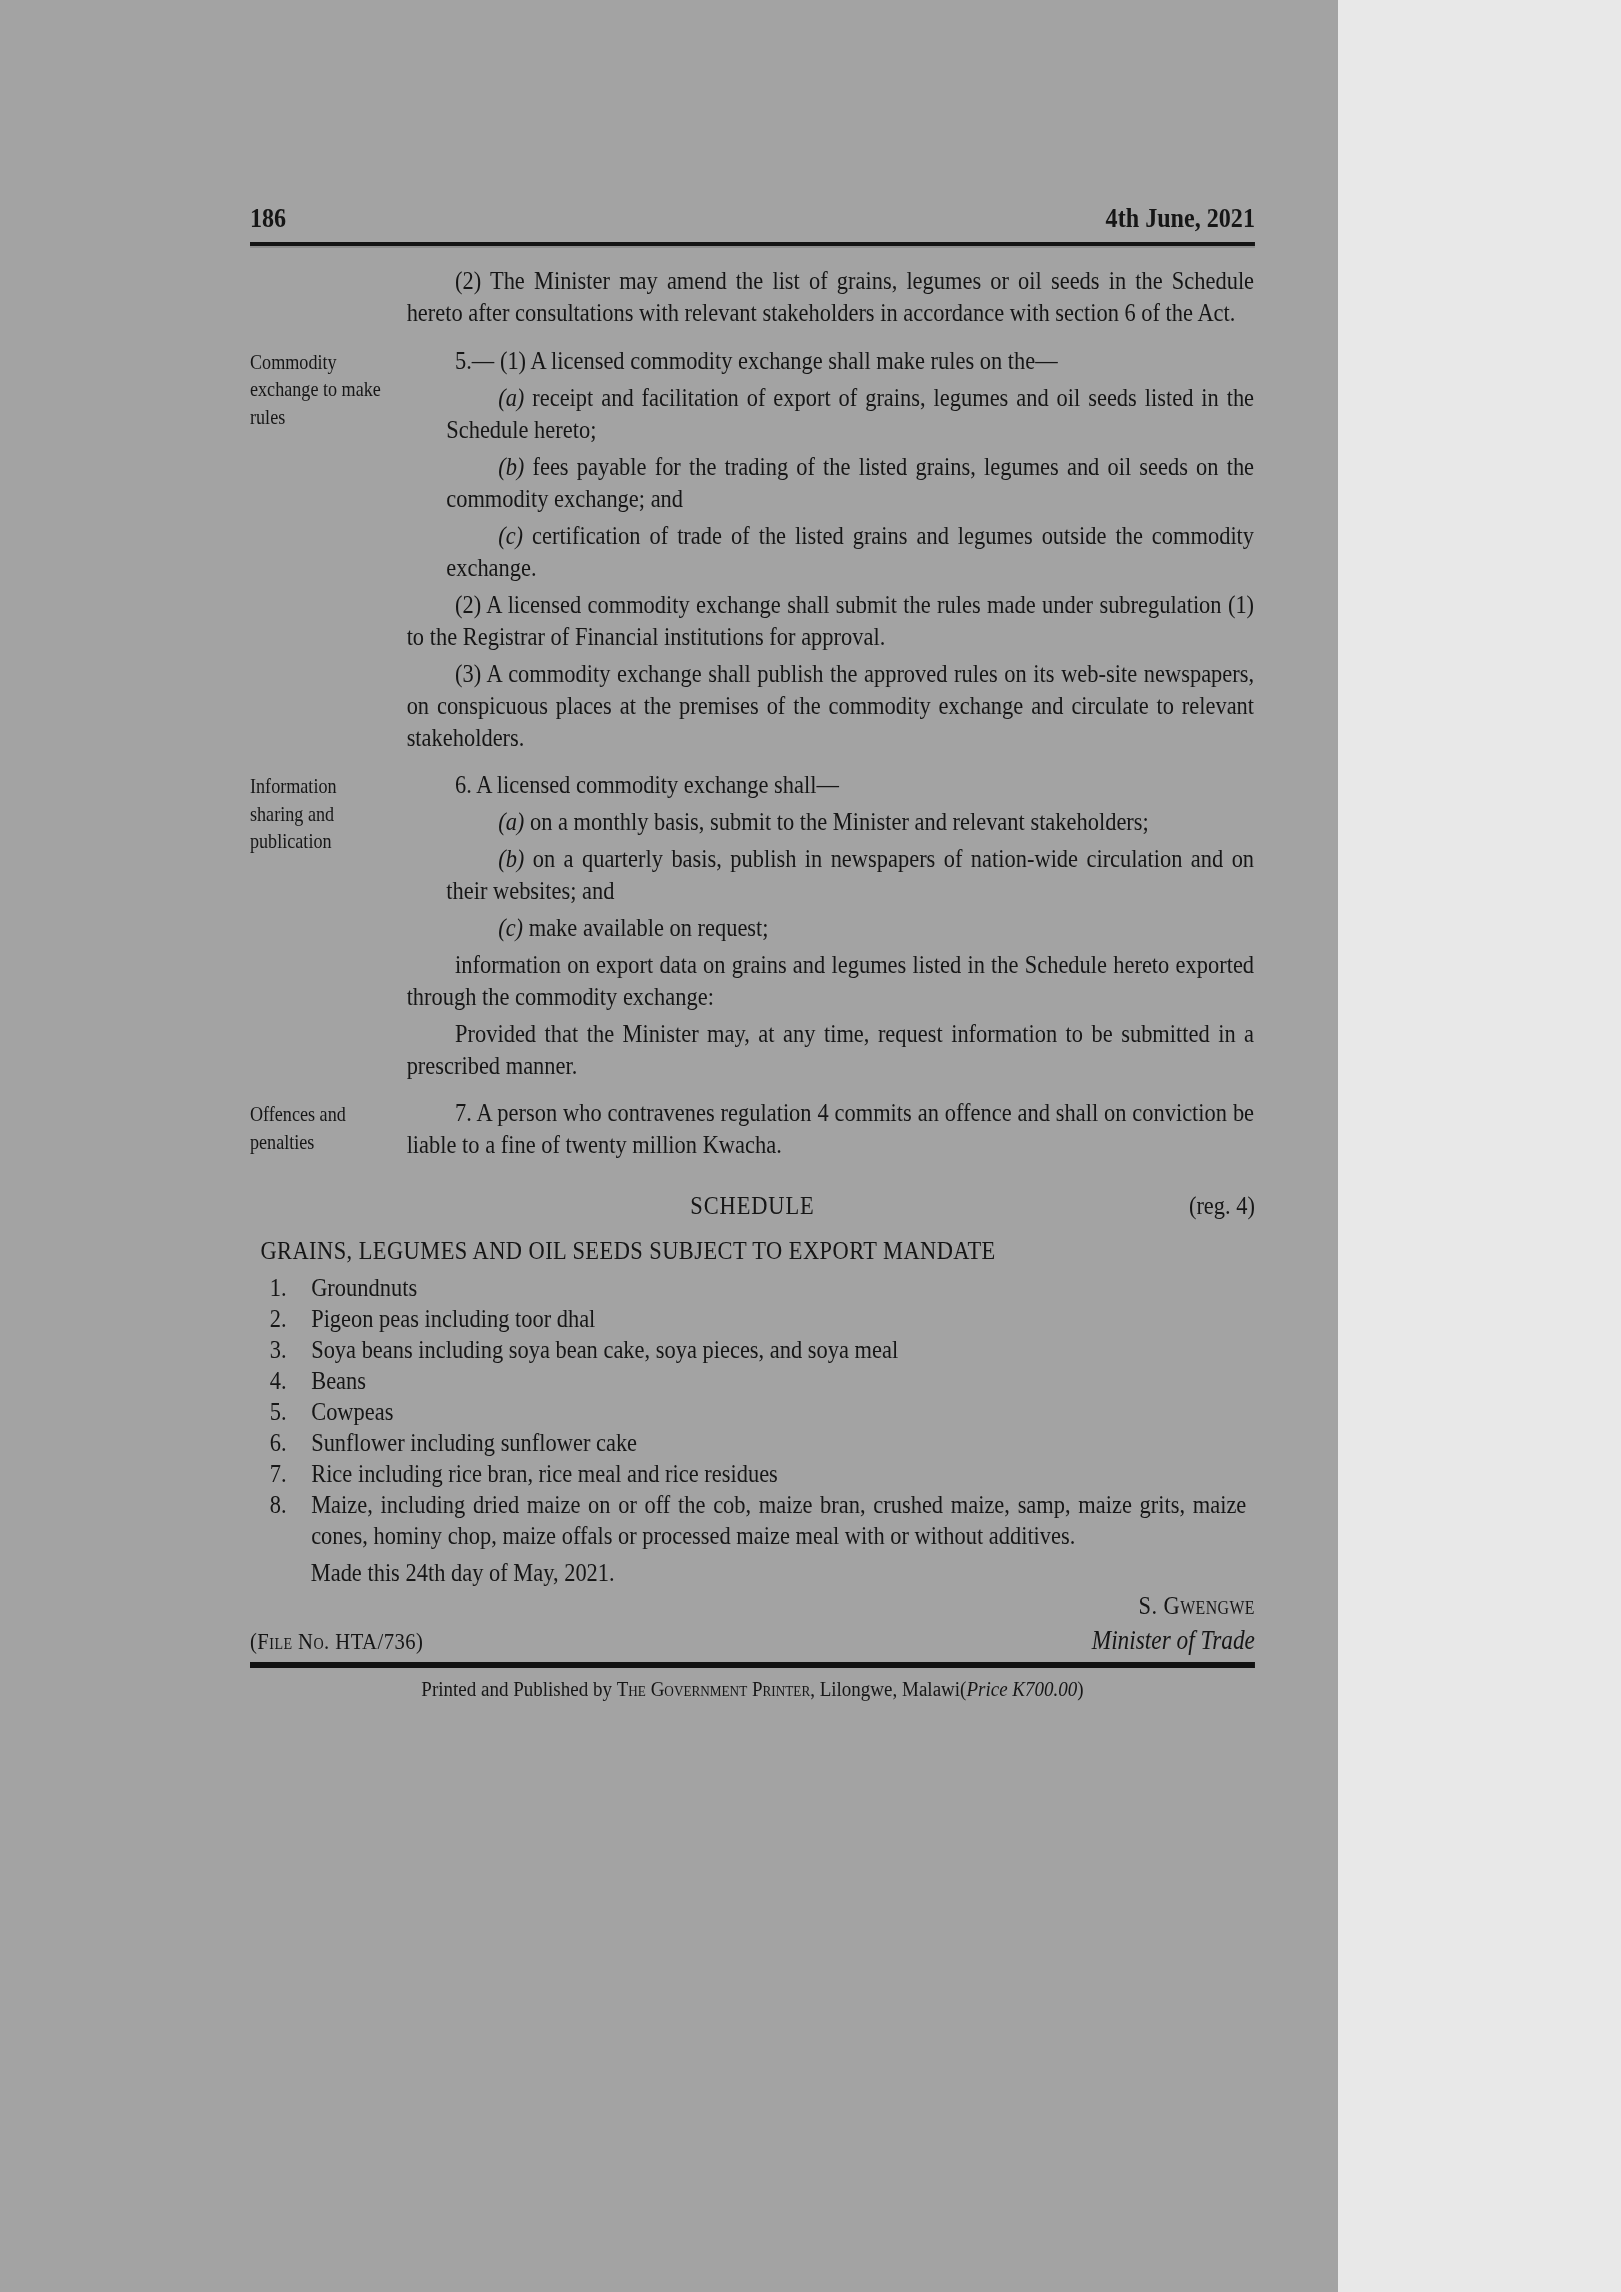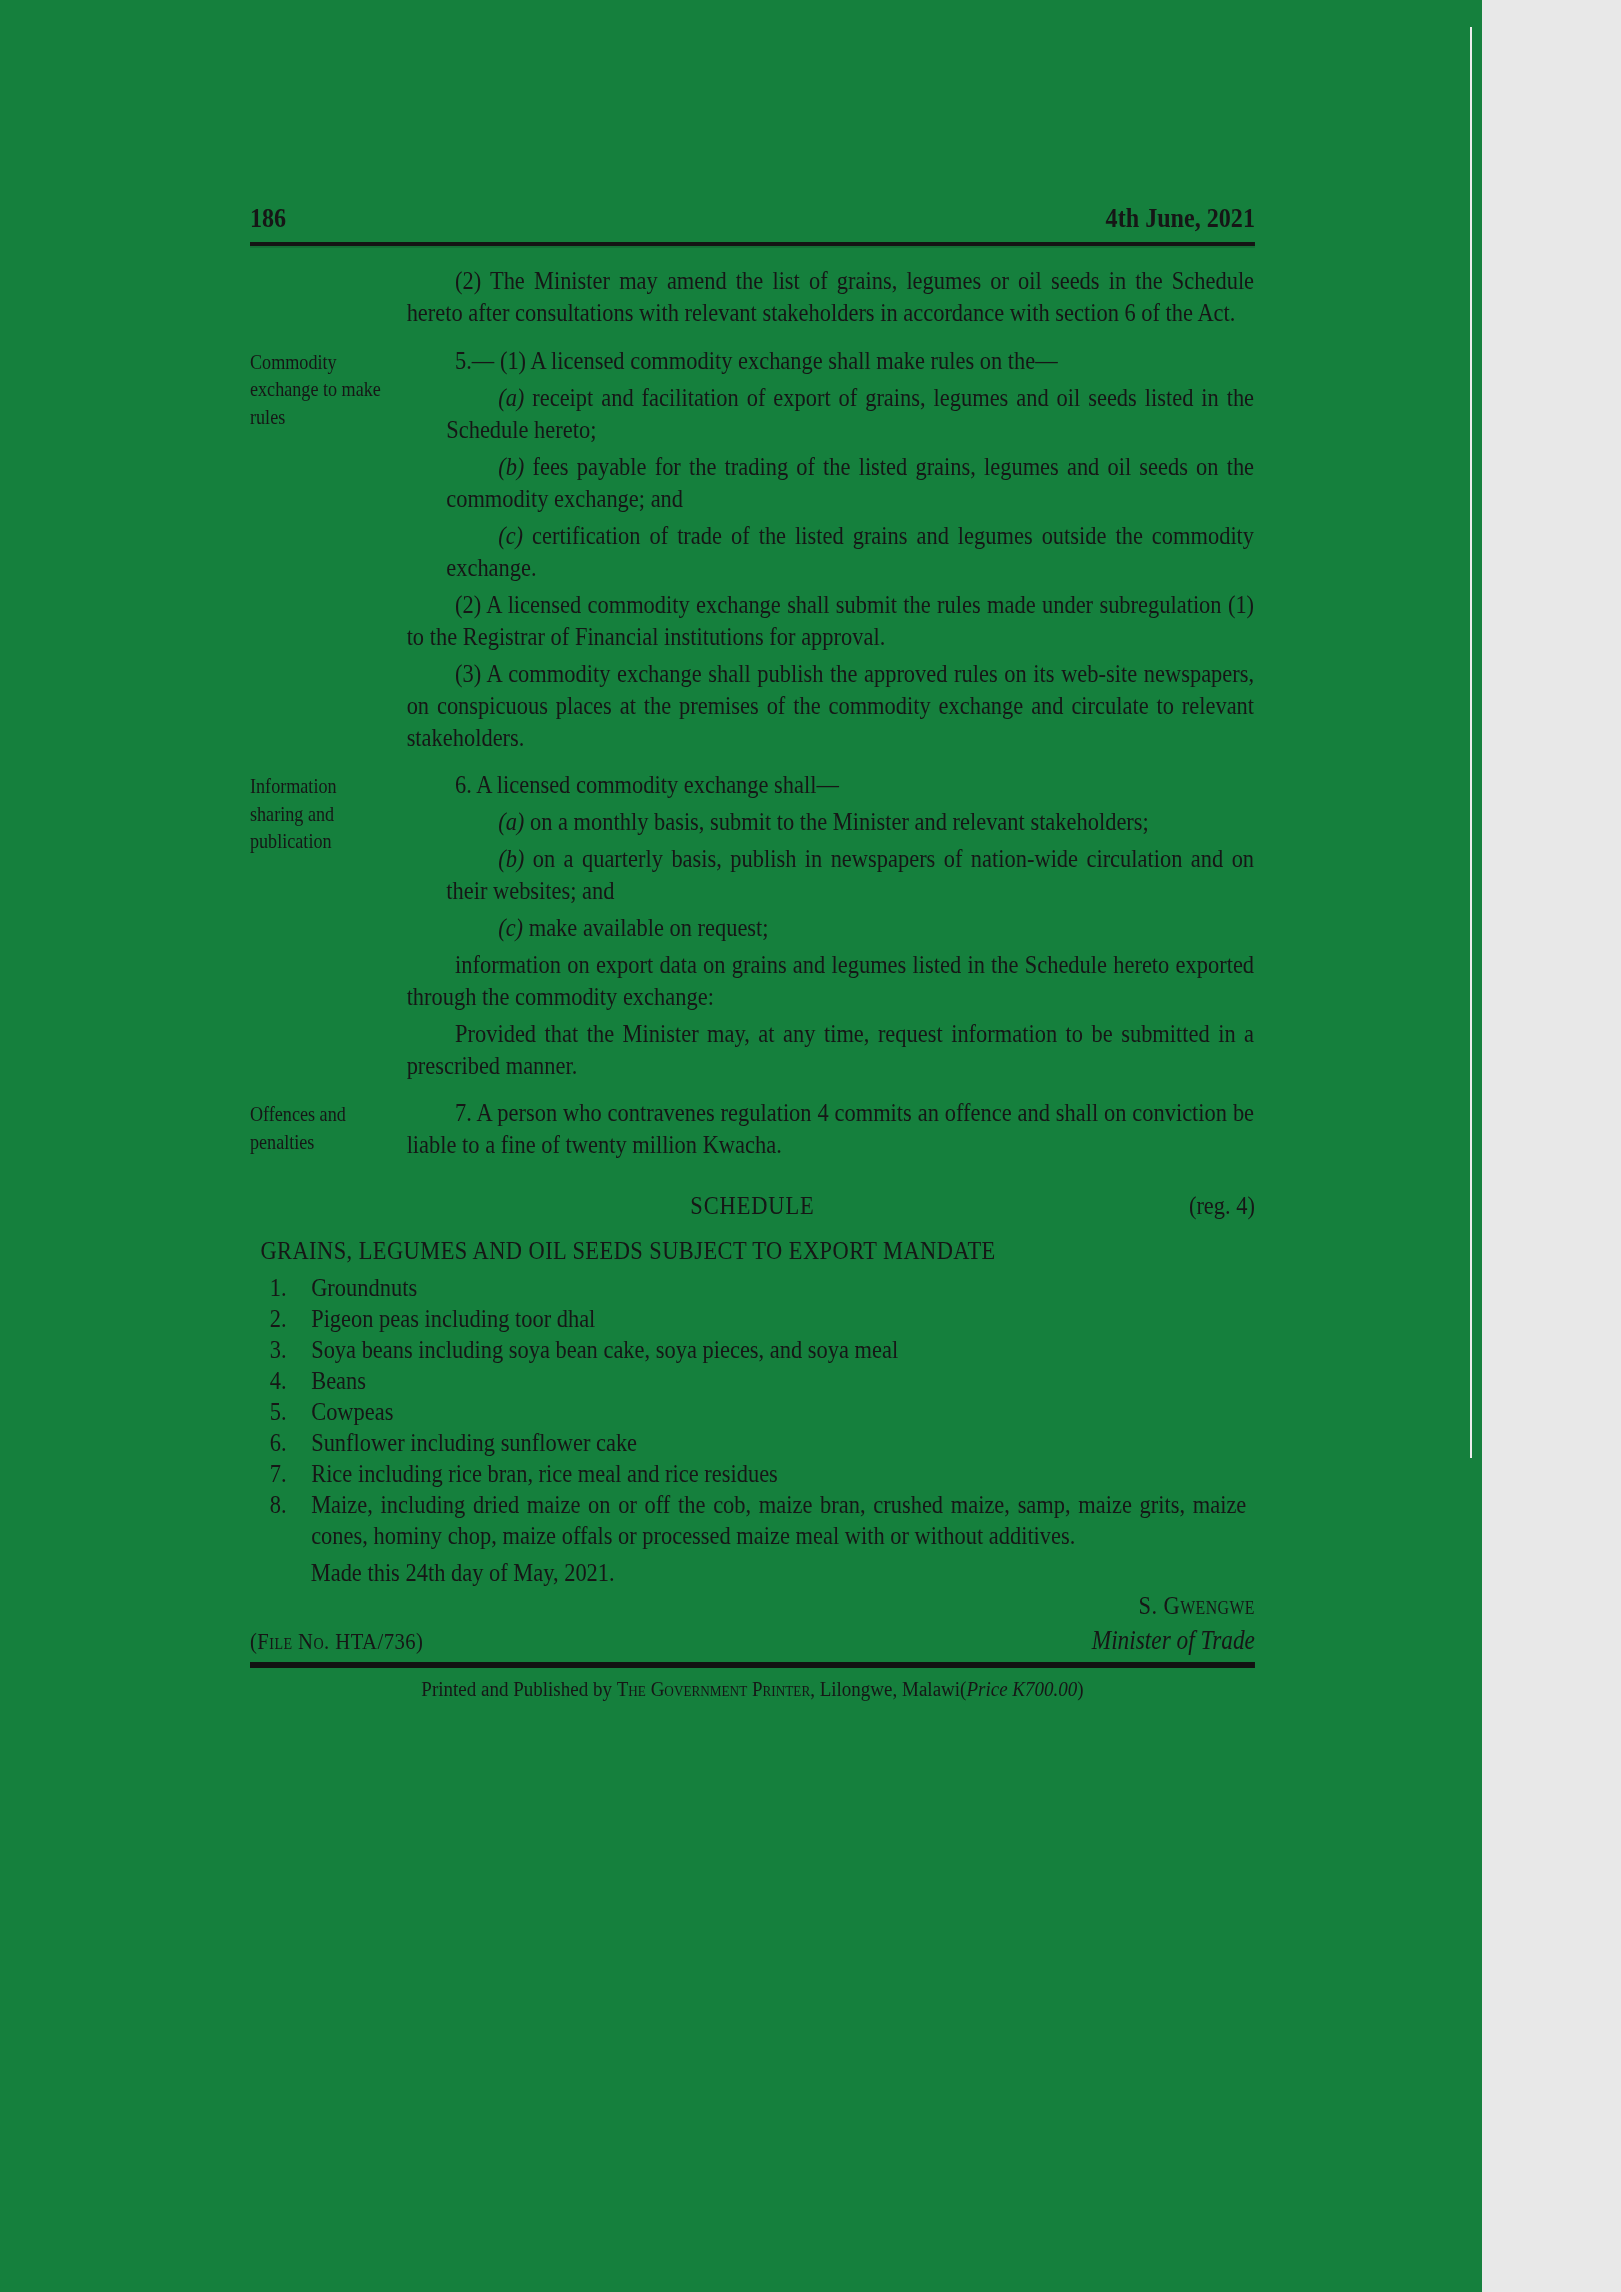--- a/index.html
+++ b/index.html
@@ -1,18 +1,18 @@
 <!DOCTYPE html>
 <html><head>
 <meta charset="utf-8">
 <style>
   html,body { margin:0; padding:0; background:#e8e8e8; }
   .page {
-    position:relative; width:1482px; height:2293px;
-    background:#15803d; overflow:hidden;
+    position:relative; width:1338px; height:2293px;
+    background:#a3a3a3; overflow:hidden;
     font-family:"Liberation Serif", serif; color:#161616;
   }
   
   .artifact-vline { position:absolute; left:1470px; top:27.4px; width:2px; height:1431px; background:#ededed; }
 
   
   .content { position:absolute; left:250px; top:0; width:1142px; transform:scaleX(0.88); transform-origin:0 0; }
 
   .header { display:flex; justify-content:space-between; align-items:baseline; margin-top:201px; font-size:27.4px; font-weight:bold; line-height:35px; }
   .hrule  { height:3.9px; background:#141414; margin-top:5.9px; box-shadow:0 2px 0 rgba(20,20,20,.15); }

